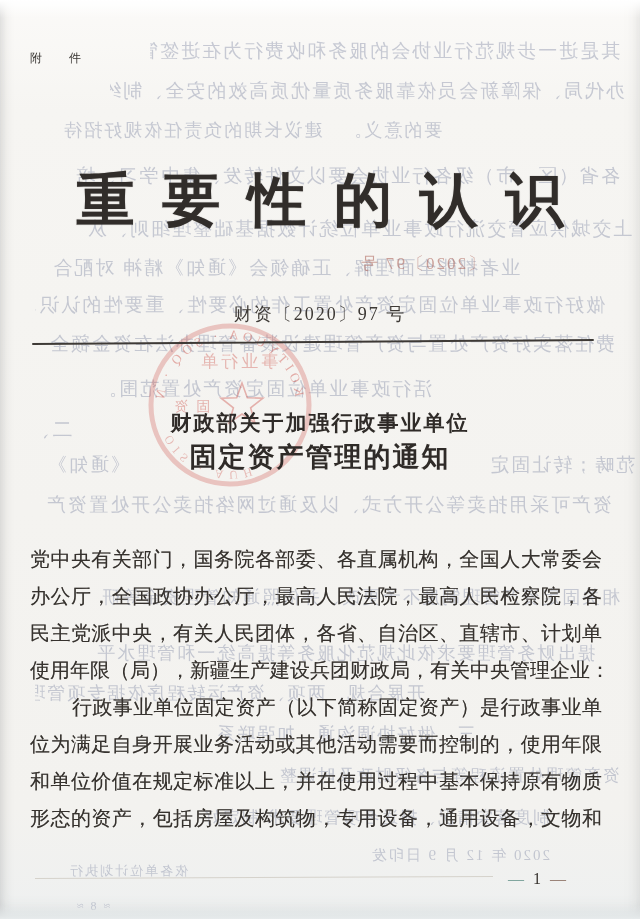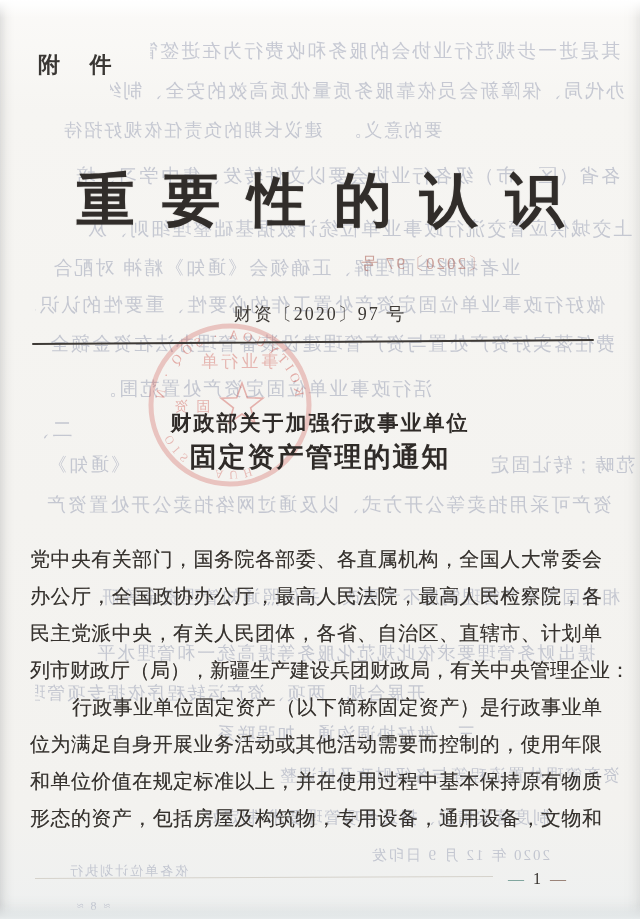--- a/index.html
+++ b/index.html
@@ -9,21 +9,21 @@
     box-shadow:inset 10px 0 14px -10px rgba(90,90,95,.28),
                inset -12px 0 16px -12px rgba(120,120,125,.22),
                inset 0 -16px 18px -12px rgba(120,135,140,.30),
                inset 0 10px 10px -8px rgba(255,255,255,.9);
     font-family:"Liberation Serif","DejaVu Serif",serif;
     color:#3b3733;
   }
   .shade-top{position:absolute;top:0;left:0;right:0;height:18px;background:linear-gradient(#ffffff,rgba(255,255,255,0));pointer-events:none;}
   .shade-bottom{position:absolute;bottom:0;left:0;right:0;height:14px;background:linear-gradient(rgba(222,228,230,0),#e7ebec);pointer-events:none;}
 
-  .attachment{position:absolute;left:30px;top:50px;font-size:22px;letter-spacing:12px;color:#3a3734;font-weight:700;margin-left:8px;}
+  .attachment{position:absolute;left:30px;top:50px;font-size:12px;letter-spacing:12px;color:#3a3734;font-weight:400;}
   .letterhead{
     position:absolute;left:0;right:0;top:162px;text-align:center;
     font-size:58px;font-weight:700;color:#312d2a;
     letter-spacing:.48em;text-indent:.48em;white-space:nowrap;
     text-shadow:0 0 1px rgba(49,45,42,.55);
   }
   .doc-number{position:absolute;left:0;right:0;top:302px;text-align:center;font-size:18px;letter-spacing:2px;color:#3d3935;}
   .divider{position:absolute;left:32px;width:562px;top:341px;height:2.4px;background:#3e3a36;transform:rotate(-0.4deg);border-radius:1px;}
 
   .notice-title{position:absolute;left:0;right:0;top:409px;text-align:center;color:#2f2b28;}
@@ -115,21 +115,21 @@
   <div class="notice-title">
     <div class="t1">财政部关于加强行政事业单位</div>
     <div class="t2">固定资产管理的通知</div>
   </div>
 
   <div class="body-block">
 
   <div class="body-line">党中央有关部门，国务院各部委、各直属机构，全国人大常委会</div>
       <div class="body-line">办公厅，全国政协办公厅，最高人民法院，最高人民检察院，各</div>
       <div class="body-line">民主党派中央，有关人民团体，各省、自治区、直辖市、计划单</div>
-      <div class="body-line">列市财政厅（局），新疆生产建设兵团财政局，有关中央管理企业：</div>
+      <div class="body-line">使用年限（局），新疆生产建设兵团财政局，有关中央管理企业：</div>
       <div class="body-line indent">行政事业单位固定资产（以下简称固定资产）是行政事业单</div>
       <div class="body-line">位为满足自身开展业务活动或其他活动需要而控制的，使用年限</div>
       <div class="body-line">和单位价值在规定标准以上，并在使用过程中基本保持原有物质</div>
       <div class="body-line">形态的资产，包括房屋及构筑物，专用设备，通用设备，文物和</div>
     </div>
 
   <div class="crease"></div>
 
   <div class="page-number">
     <span class="dash-l">—</span><span class="num">1</span><span class="dash-r">—</span>

